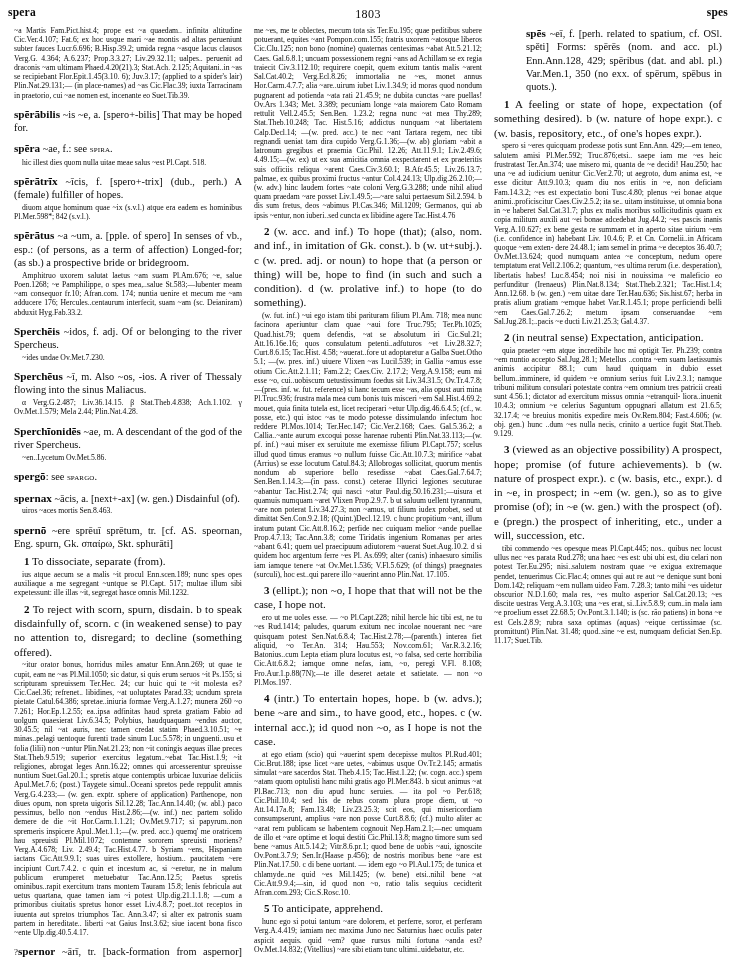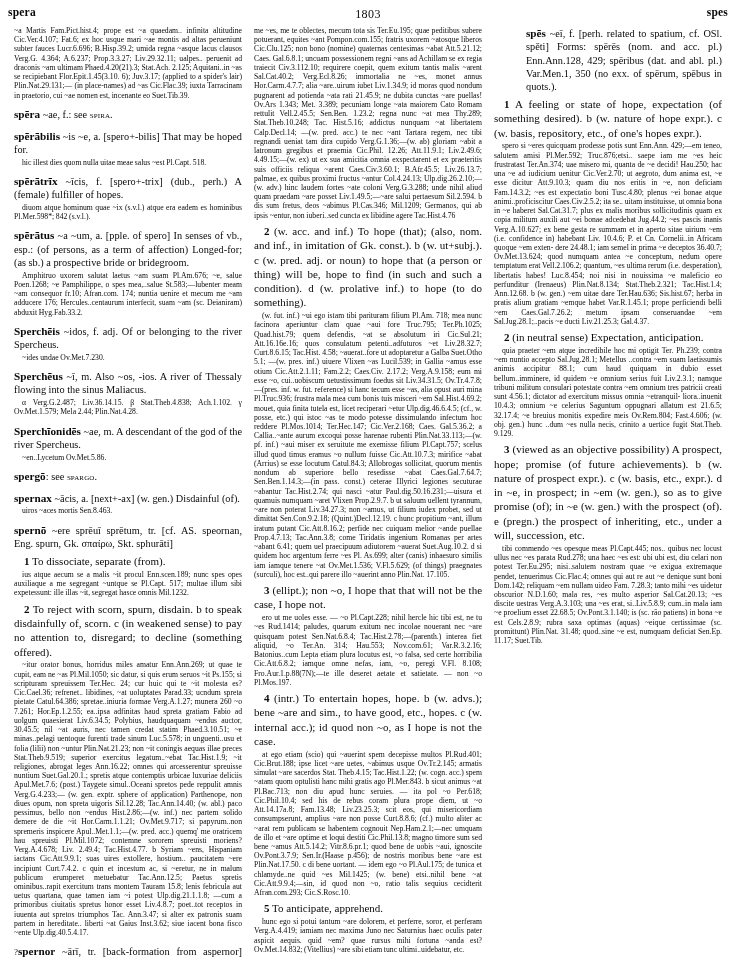--- a/index.html
+++ b/index.html
@@ -117,25 +117,25 @@
     <span>spes</span>
   </div>
 
   <div class="cols">
 
     <div class="col">
 
       <p class="cont">~a Martis Fam.Pict.hist.4; prope est ~a quaedam.. infinita altitudine Cic.Ver.4.107; Fat.6; ex hoc usque mari ~ae montis ad altas perueniunt subter fauces Lucr.6.696; B.Hisp.39.2; umida regna ~asque lacus clausos Verg.G. 4.364; A.6.237; Prop.3.3.27; Liv.29.32.11; ualpes.. peruenit ad draconis ~am ultimam Phaed.4.20(21).3; Stat.Ach. 2.125; Aquitani..in ~as se recipiebant Flor.Epit.1.45(3.10. 6); Juv.3.17; (applied to a spider's lair) Plin.Nat.29.131;— (in place-names) ad ~as Cic.Flac.39; iuxta Tarracinam in praetorio, cui ~ae nomen est, incenante eo Suet.Tib.39.</p>
 
       <div class="hw-block">
+        <span class="hw">spērābilis</span><span> ~is ~e, a. [spero+-bilis] That may be hoped for.</span>
+      </div>
+
+      <div class="hw-block">
         <span class="hw">spēra</span><span> ~ae, f.: see </span><span class="sc">spira</span><span>.</span>
-      </div>
-
-      <div class="hw-block">
-        <span class="hw">spērābilis</span><span> ~is ~e, a. [spero+-bilis] That may be hoped for.</span>
       </div>
       <p class="cite">hic illest dies quom nulla uitae meae salus ~est Pl.Capt. 518.</p>
 
       <div class="hw-block">
         <span class="hw">spērātrīx</span><span> ~īcis, f. [spero+-trix] (dub., perh.) A (female) fulfiller of hopes.</span>
       </div>
       <p class="cite">diuom atque hominum quae ~ix (s.v.l.) atque era eadem es hominibus Pl.Mer.598*; 842 (s.v.l.).</p>
 
       <div class="hw-block">
         <span class="hw">spērātus</span><span> ~a ~um, a. [pple. of spero] In senses of vb., esp.: (of persons, as a term of affection) Longed-for; (as sb.) a prospective bride or bridegroom.</span>

